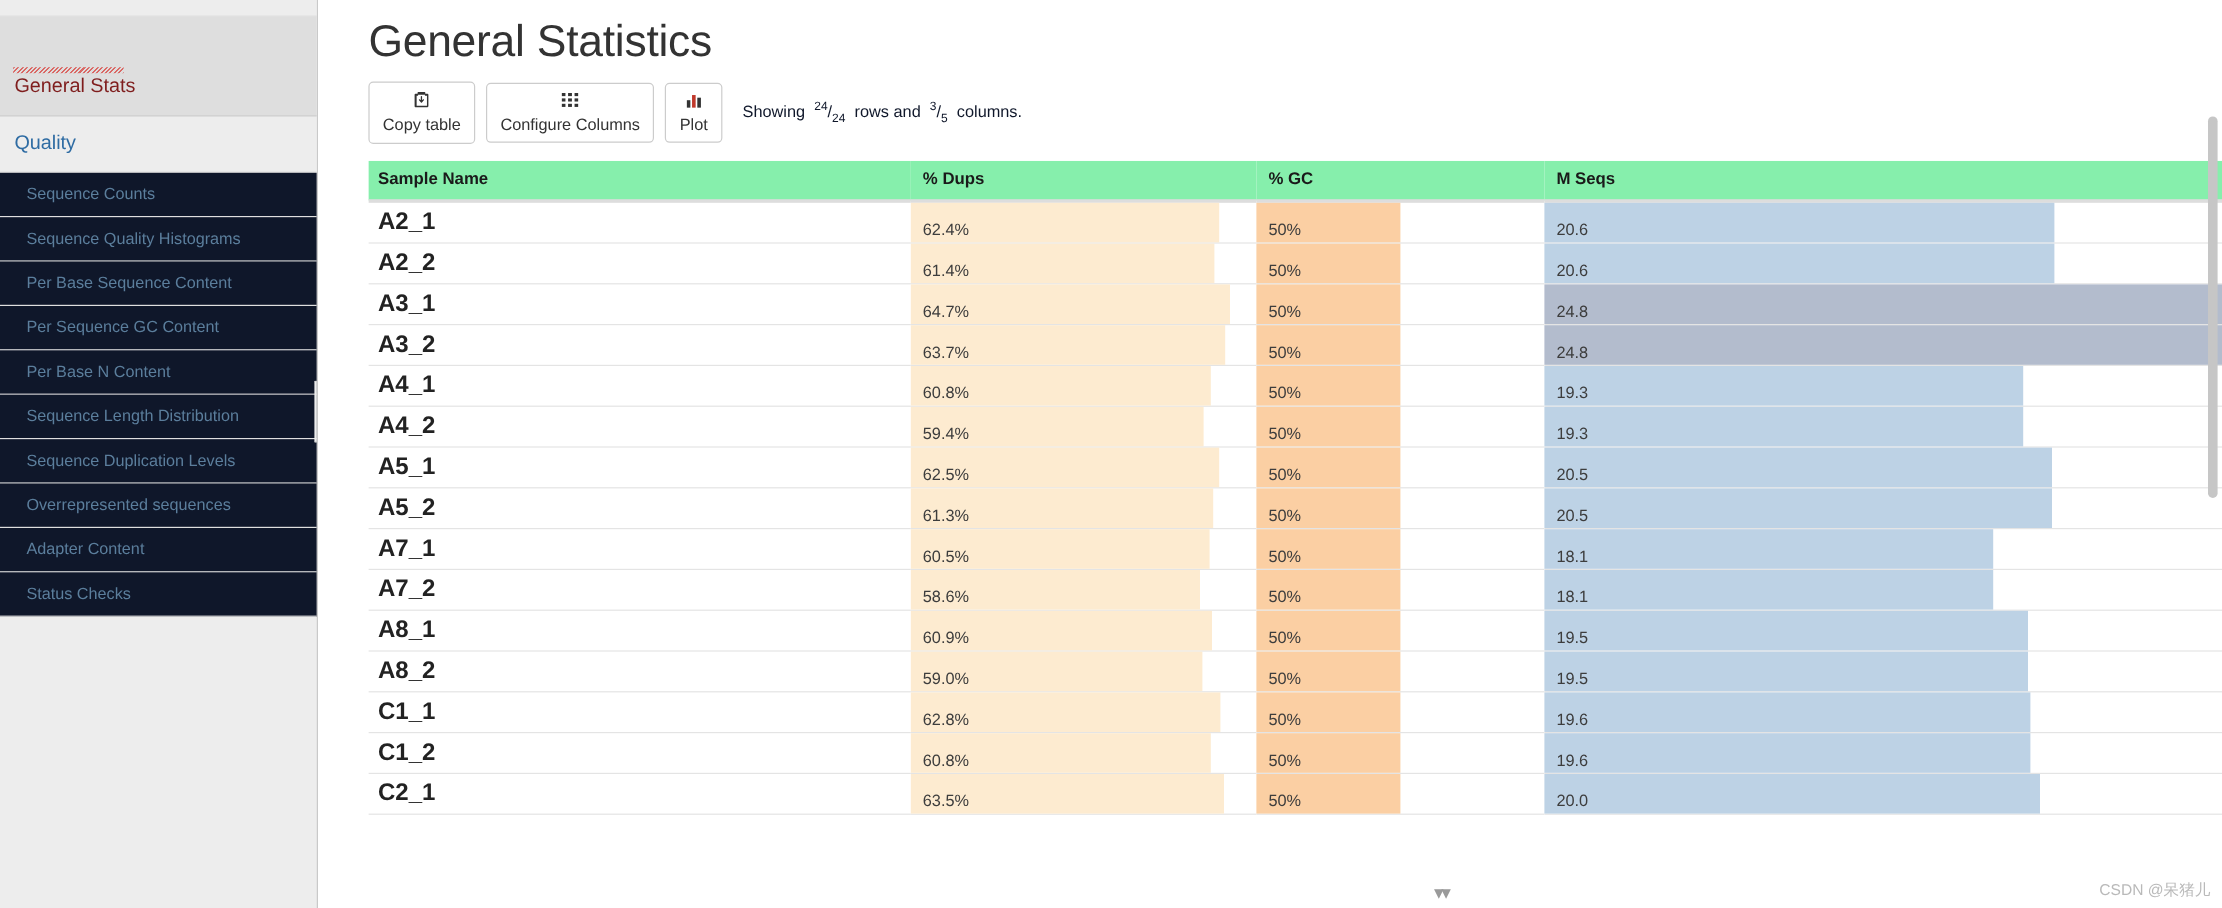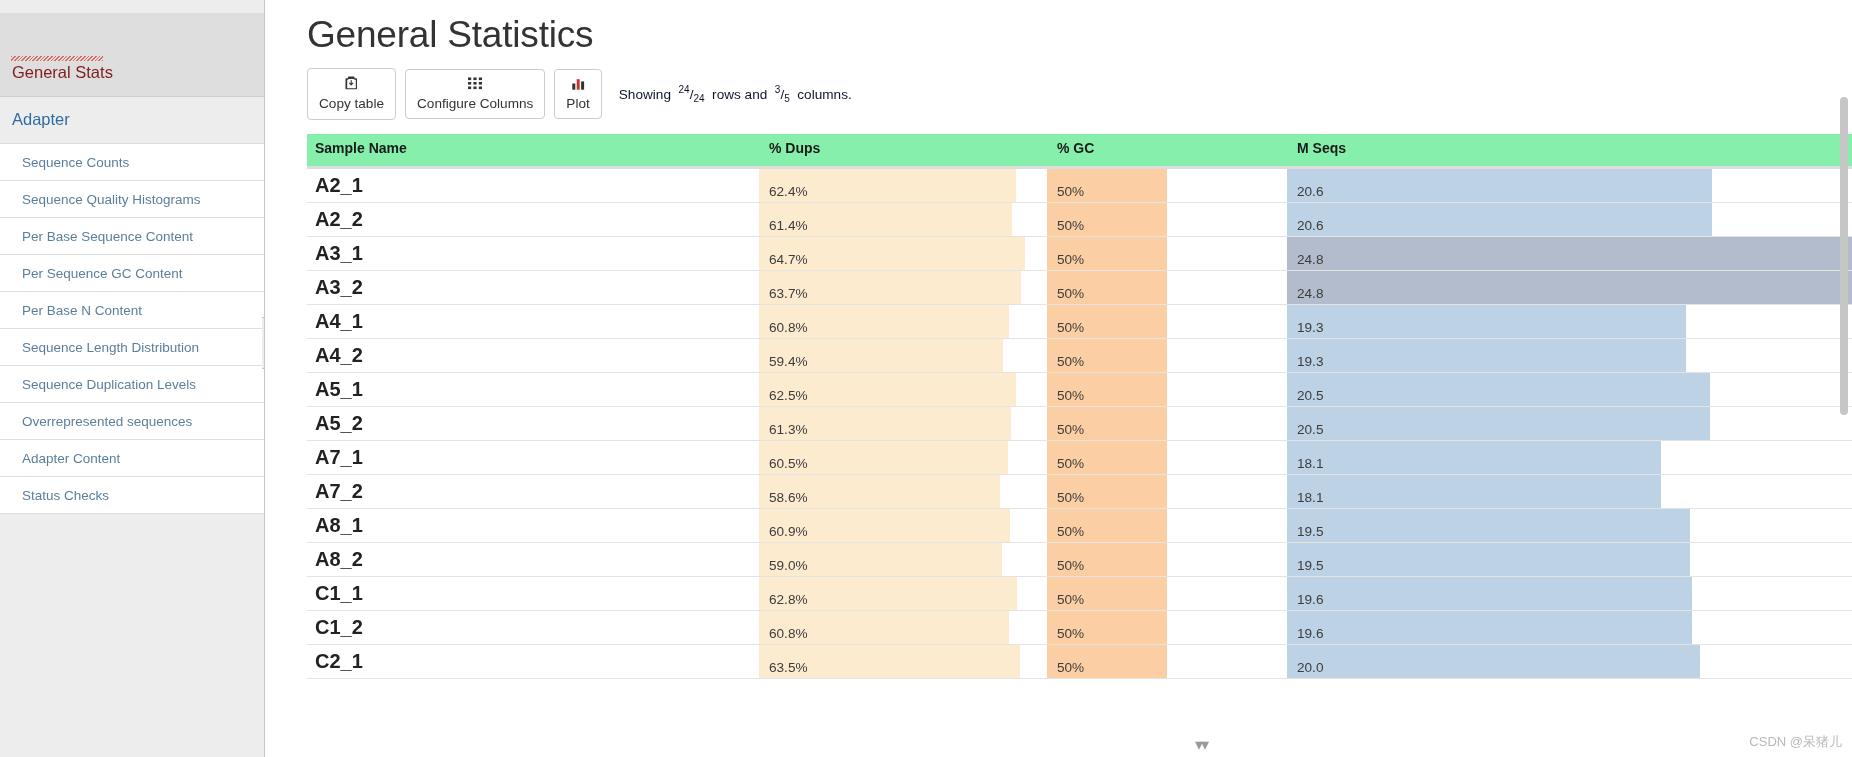--- a/index.html
+++ b/index.html
@@ -39,21 +39,21 @@
   }
   .side-group {
     padding: 13px 0 14px 12px;
     border-bottom: 1px solid #dcdcdc;
     background: #ededed;
   }
   .side-group a { color: #2f6ca3; font-size: 16.5px; text-decoration: none; }
   .side-item {
     padding: 9px 0 9px 22px;
     border-bottom: 1px solid #dfdfdf;
-    background: #ffffff;
+    background: #0f172a;
   }
   .side-item a {
     color: #5b7e9c; font-size: 13.5px; text-decoration: none;
   }
 
   
   .collapse-handle {
     position: absolute;
     left: 262px; top: 317px;
     width: 16px; height: 52px;
@@ -168,21 +168,21 @@
 
   <nav class="sidebar">
     <div class="side-spacer"></div>
 
     <div class="side-top">
       <a href="#">General Stats</a>
       <div class="squiggle"></div>
     </div>
 
     <div class="side-group">
-      <a href="#">Adapter</a>
+      <a href="#">Quality</a>
     </div>
 
     <div id="sidebar-items">
         <div class="side-item"><a href="#">Sequence Counts</a></div>
         <div class="side-item"><a href="#">Sequence Quality Histograms</a></div>
         <div class="side-item"><a href="#">Per Base Sequence Content</a></div>
         <div class="side-item"><a href="#">Per Sequence GC Content</a></div>
         <div class="side-item"><a href="#">Per Base N Content</a></div>
         <div class="side-item"><a href="#">Sequence Length Distribution</a></div>
         <div class="side-item"><a href="#">Sequence Duplication Levels</a></div>

